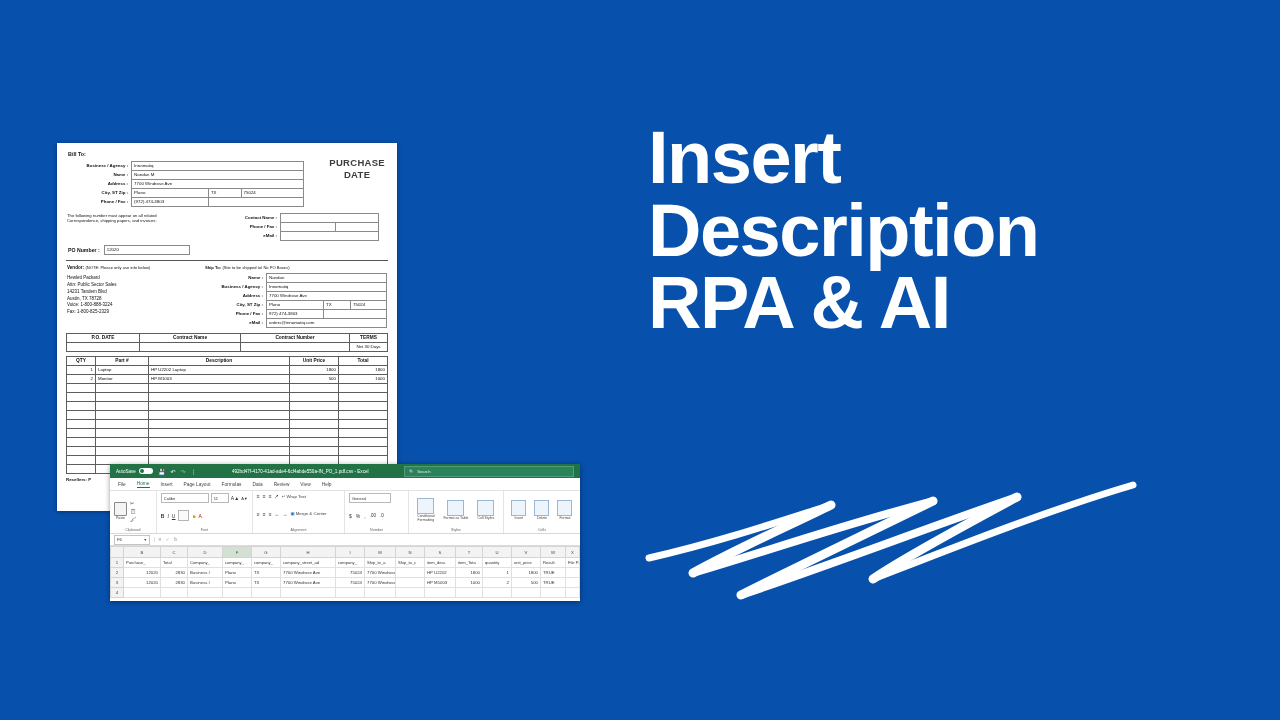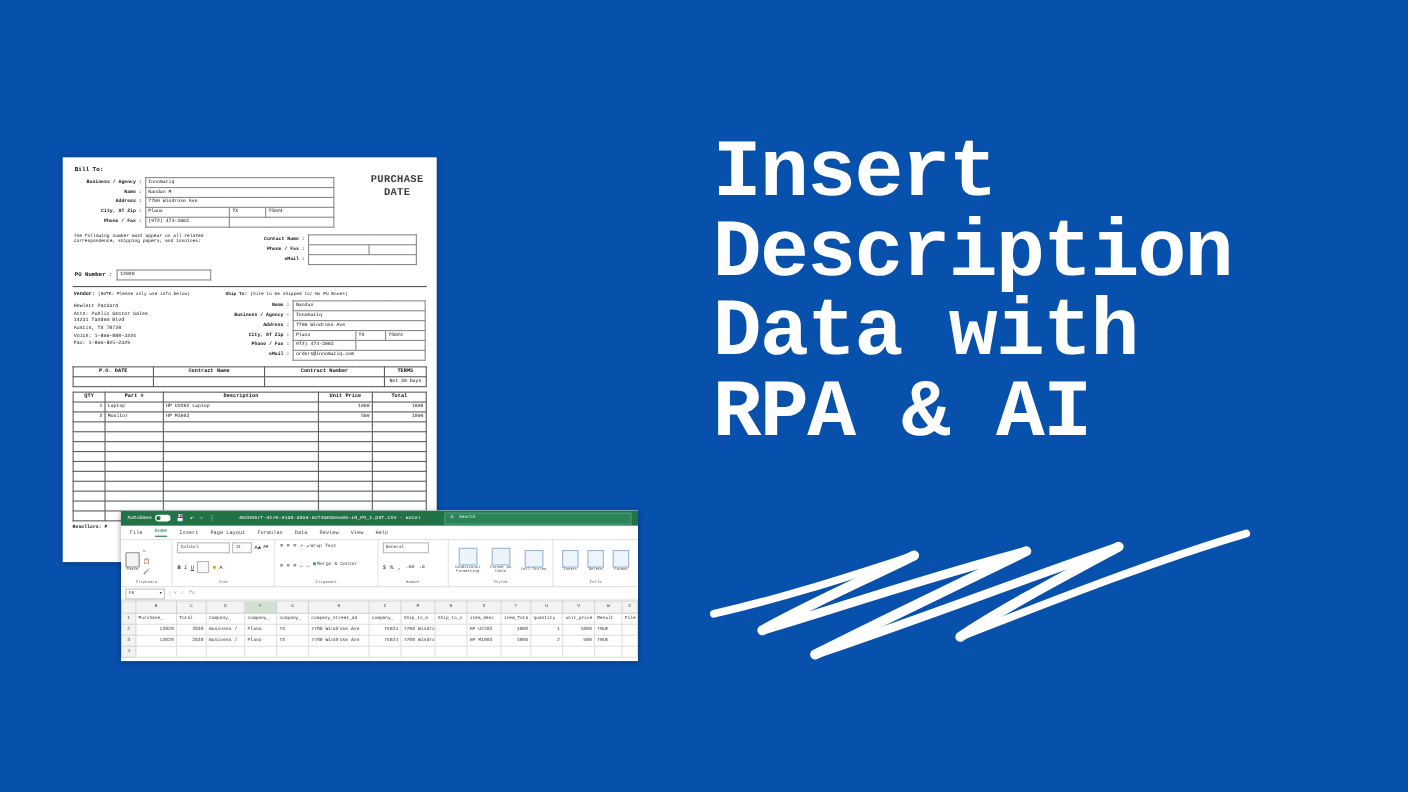--- a/index.html
+++ b/index.html
@@ -2,21 +2,21 @@
 <html><head>
 <meta charset="utf-8">
 <style>
   html,body{margin:0;padding:0;}
   body{
     width:1280px;height:720px;overflow:hidden;
     background:#0750AC;
     font-family:"Liberation Sans", sans-serif;
     position:relative;
   }
-  .stage{position:absolute;inset:0;font-family:Liberation Mono, monospace;}
+  .stage{position:absolute;inset:0;}
 
   
   .headline{
     position:absolute;left:648px;top:122px;width:600px;
     color:#ffffff;font-weight:bold;
     font-size:74px;line-height:0.98;letter-spacing:-1.5px;
   }
   .headline div{white-space:nowrap;}
 
   
@@ -623,21 +623,20 @@
           <td></td>
         </tr>
       </tbody>
         </table>
     </div>
   </div>
 
   <div class="headline">
     <div>Insert</div>
     <div>Description</div>
-    <div>Data with</div>
     <div>RPA &amp; AI</div>
   </div>
 
   <svg class="scribble" viewBox="0 0 560 150">
     <g fill="none" stroke="#ffffff" stroke-linecap="round" stroke-linejoin="round">
       <path d="M4 103 C 70 88, 130 68, 186 50" stroke-width="7"></path>
       <path d="M186 50 C 150 68, 95 92, 48 118" stroke-width="9"></path>
       <path d="M48 118 C 110 100, 190 72, 288 46" stroke-width="8"></path>
       <path d="M288 46 C 235 72, 160 108, 96 140" stroke-width="9"></path>
       <path d="M96 140 C 180 112, 290 70, 372 42" stroke-width="8"></path>

